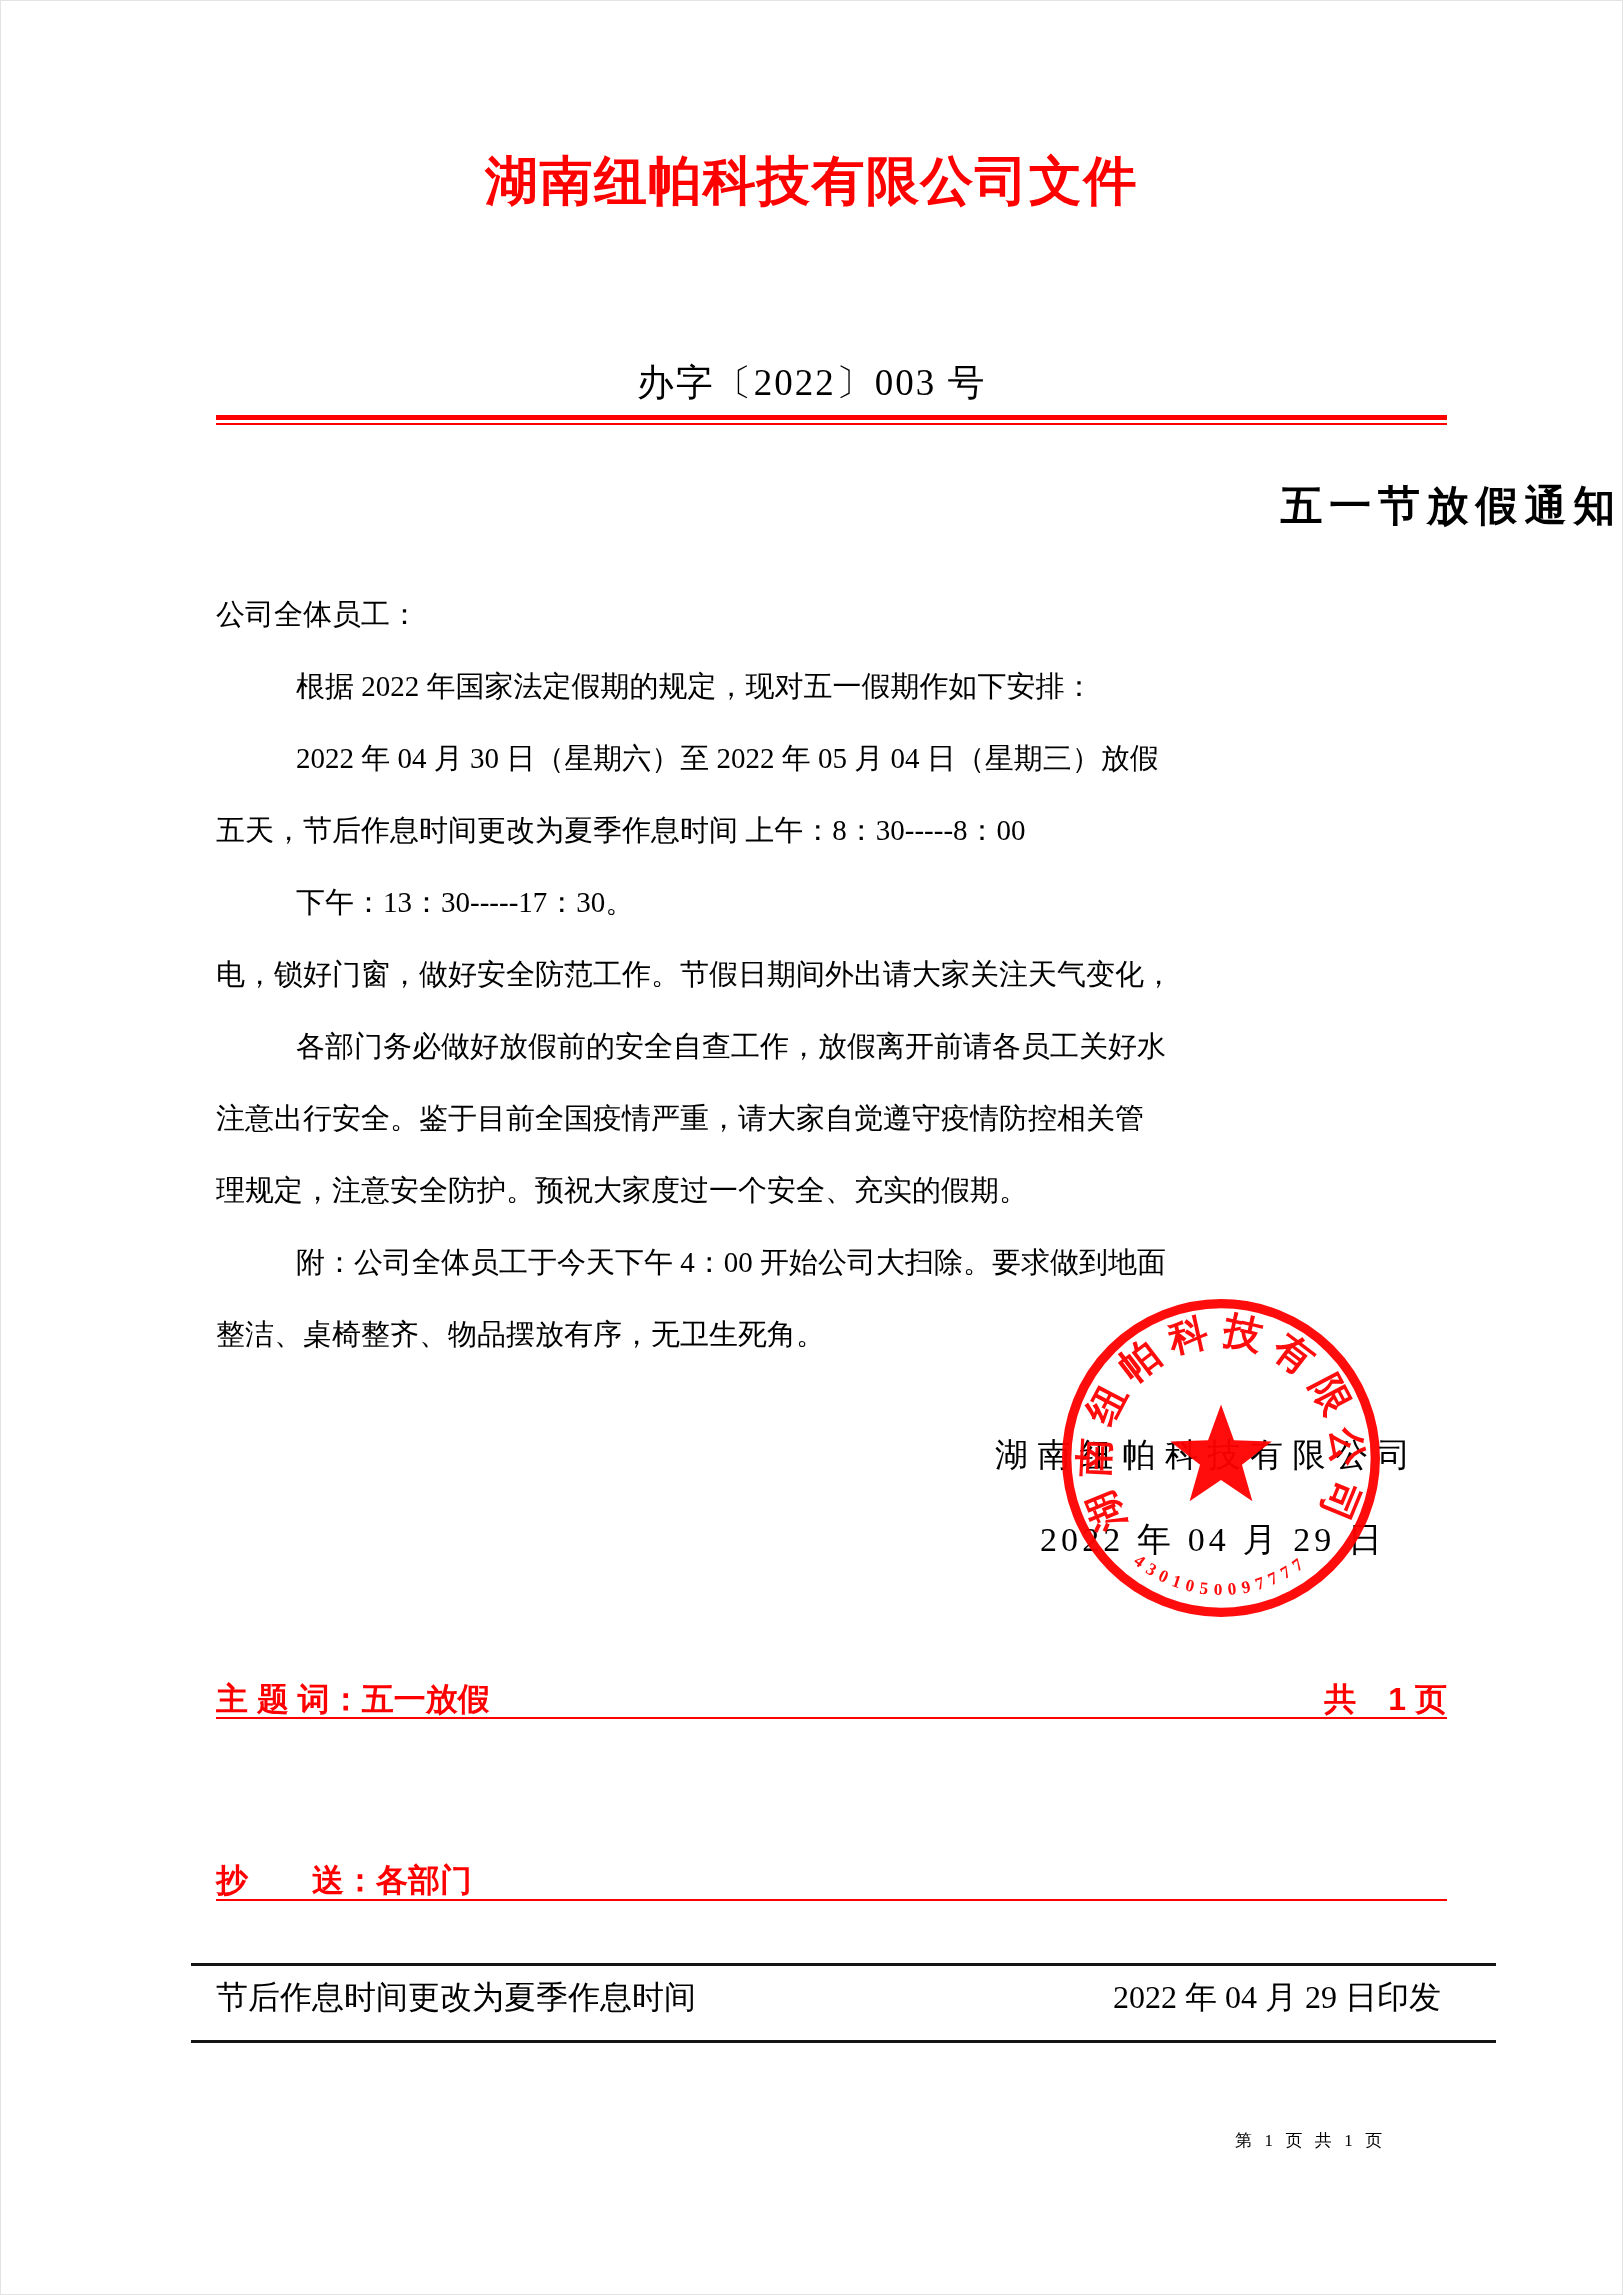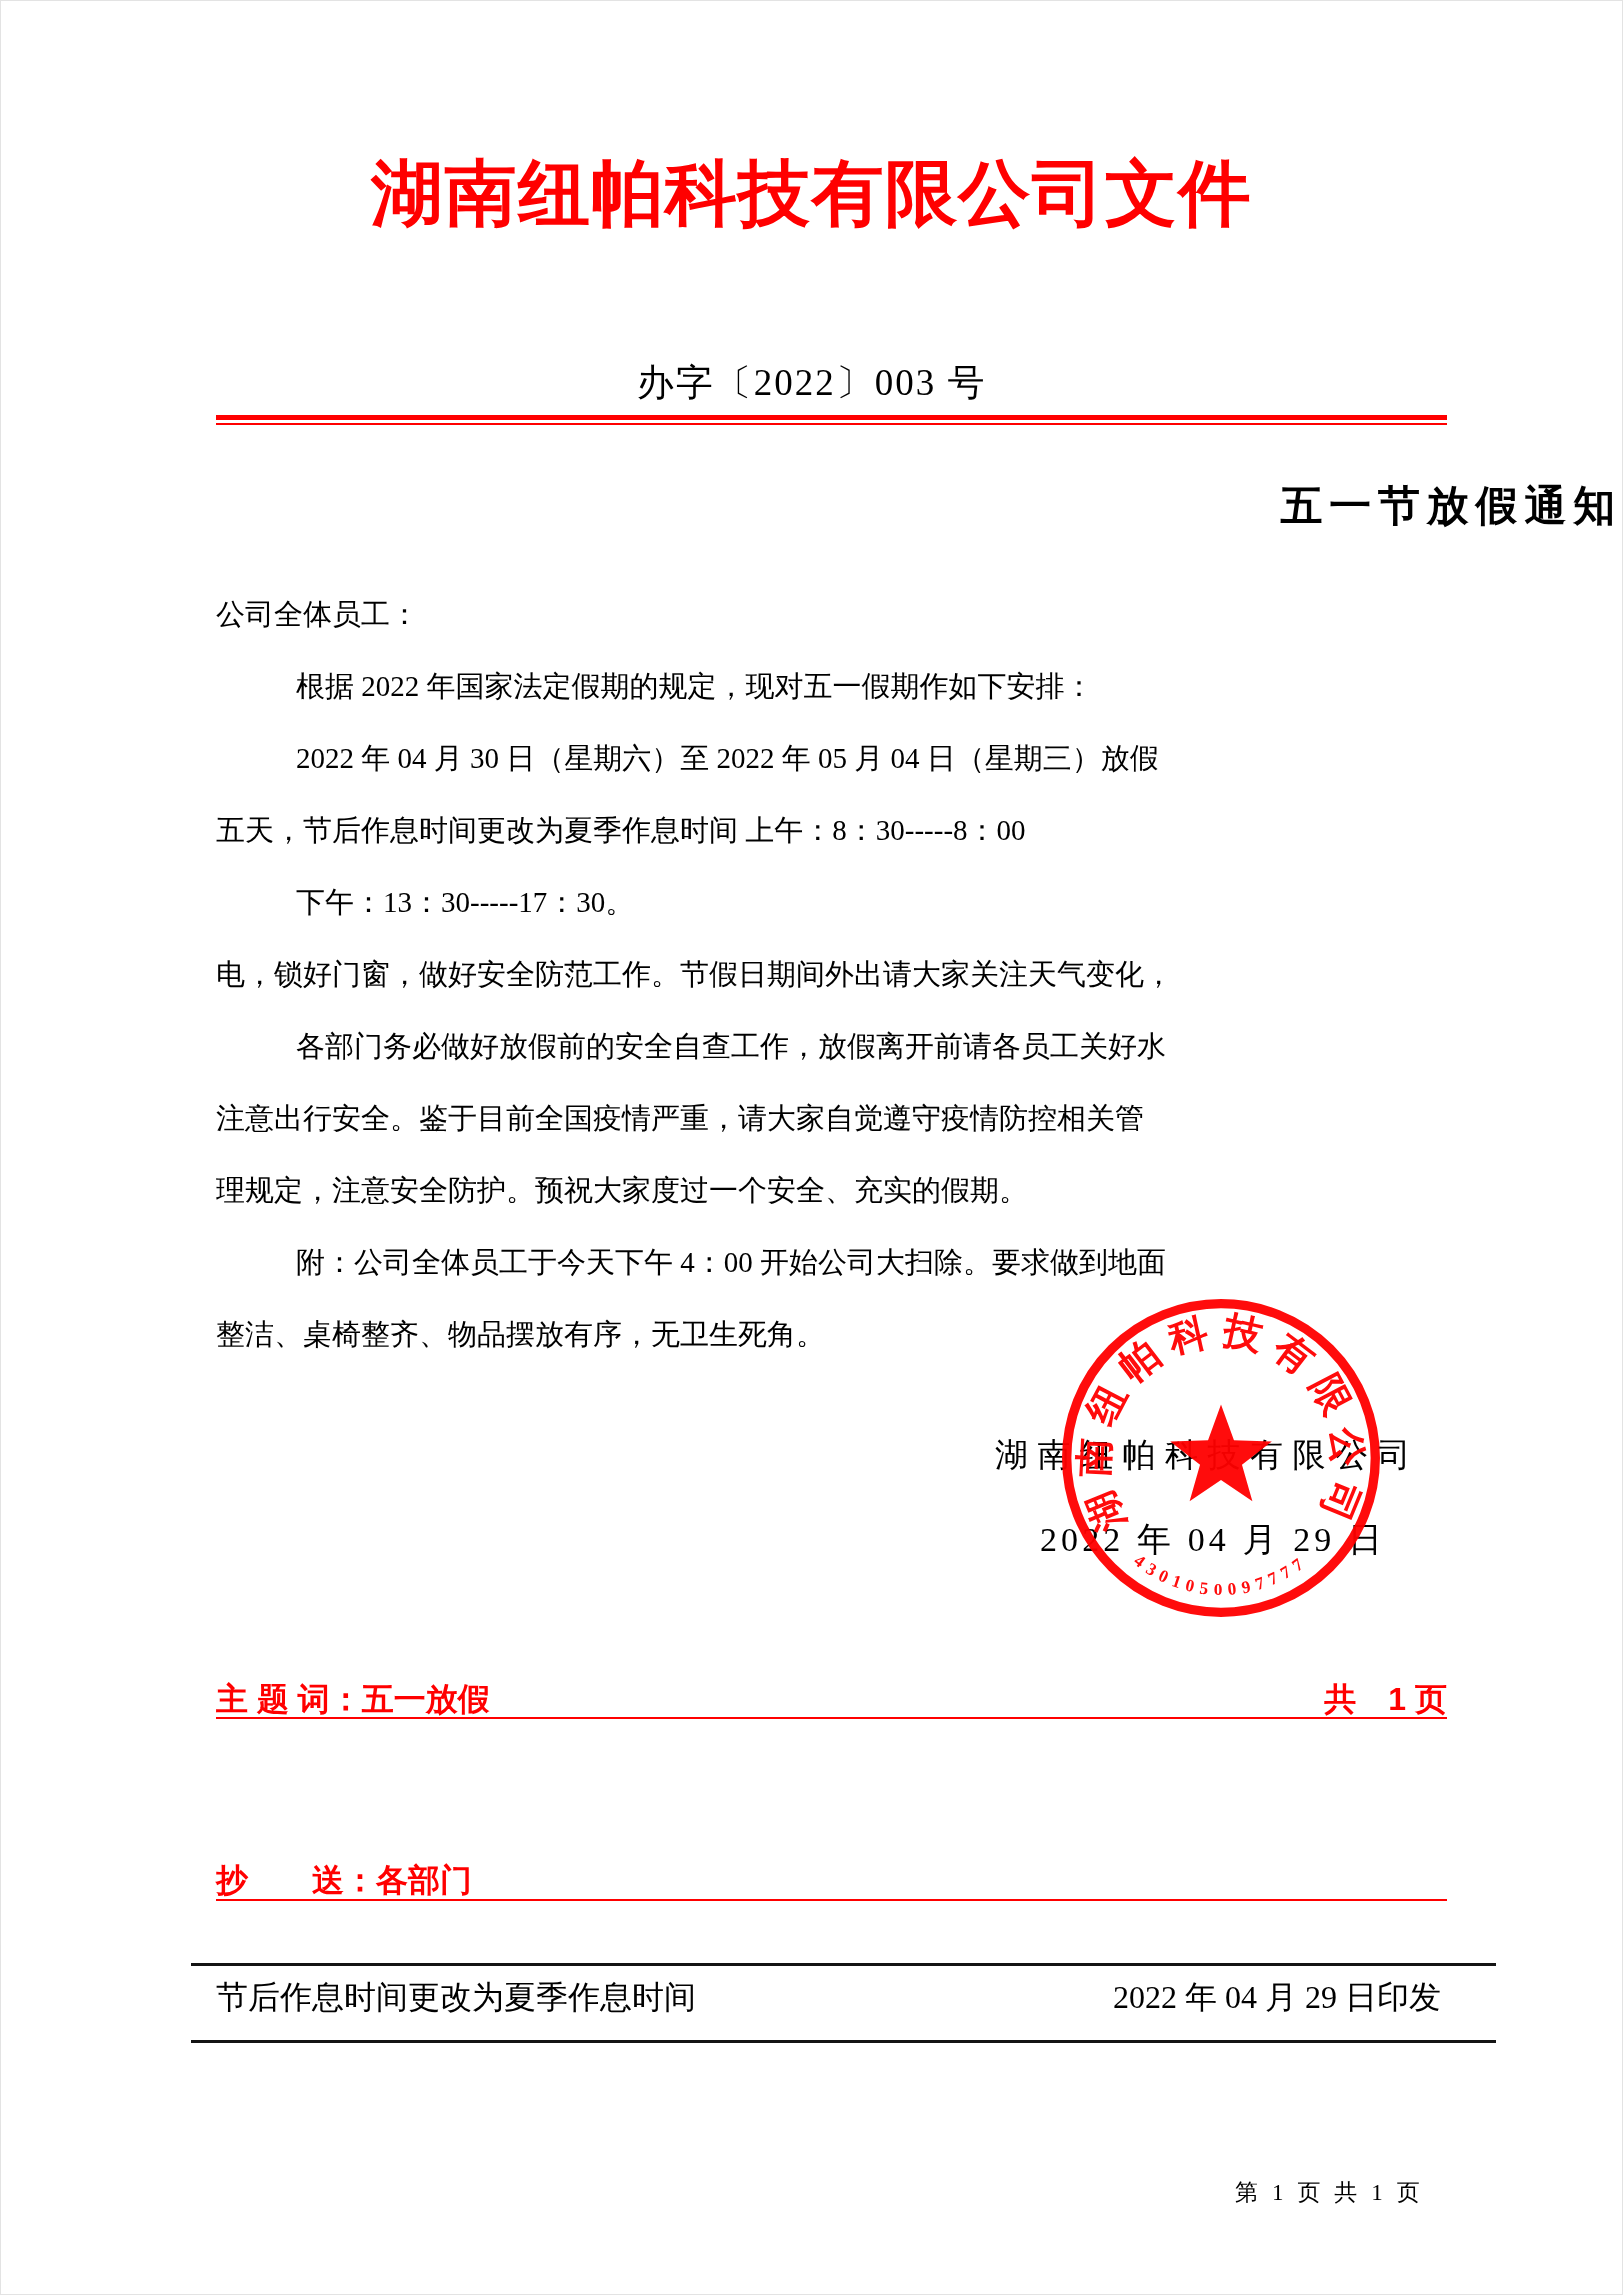--- a/index.html
+++ b/index.html
@@ -11,21 +11,21 @@
     border:0.7px solid #e3e3e3;
     overflow:hidden;
     font-family:"Liberation Serif","DejaVu Serif",serif;
     color:#000;
   }
 
   
   .letterhead{
     position:absolute;top:145px;left:0;width:100%;
     text-align:center;
-    font-size:72px;font-weight:900;
+    font-size:53px;font-weight:900;
     color:#ff0000;
     letter-spacing:1.4px;
     white-space:nowrap;
   }
   .doc-number{
     position:absolute;top:357px;left:0;width:100%;
     text-align:center;
     font-size:37px;letter-spacing:2px;
     white-space:nowrap;
   }
@@ -89,21 +89,21 @@
     position:absolute;top:1962px;left:190px;width:1305px;height:80px;
     box-sizing:border-box;
     border-top:3.4px solid #141414;
     border-bottom:3.4px solid #141414;
     display:flex;justify-content:space-between;align-items:flex-start;
     padding:9.5px 55px 0 25px;
     font-size:32px;white-space:nowrap;
   }
   .page-number{
     position:absolute;top:2128px;left:1234px;
-    font-size:23px;letter-spacing:4.1px;white-space:nowrap;margin-top:48px;
+    font-size:17px;letter-spacing:4.1px;white-space:nowrap;
   }
 </style>
 </head>
 <body>
 
 <div class="page">
 
   <div class="letterhead">湖南纽帕科技有限公司文件</div>
 
   <div class="doc-number">办字〔2022〕003 号</div>

